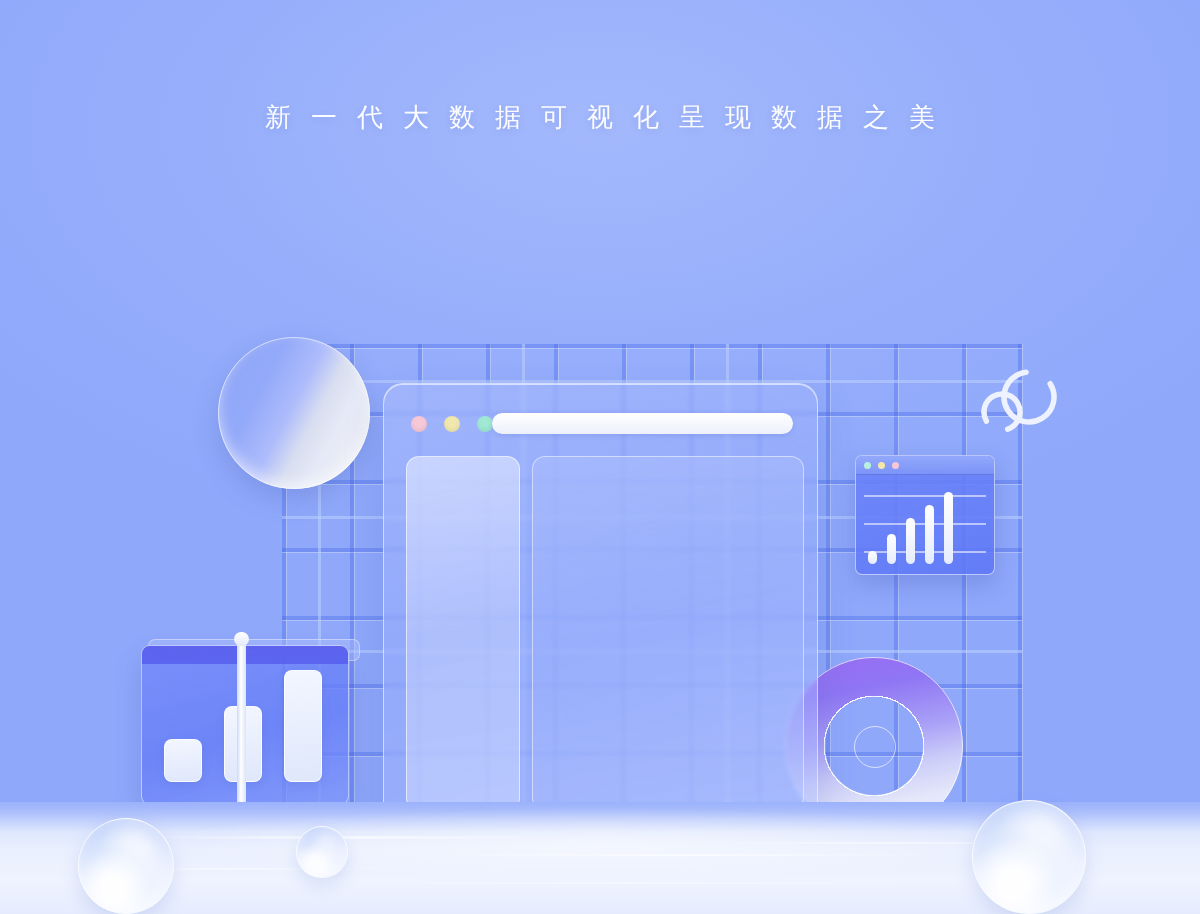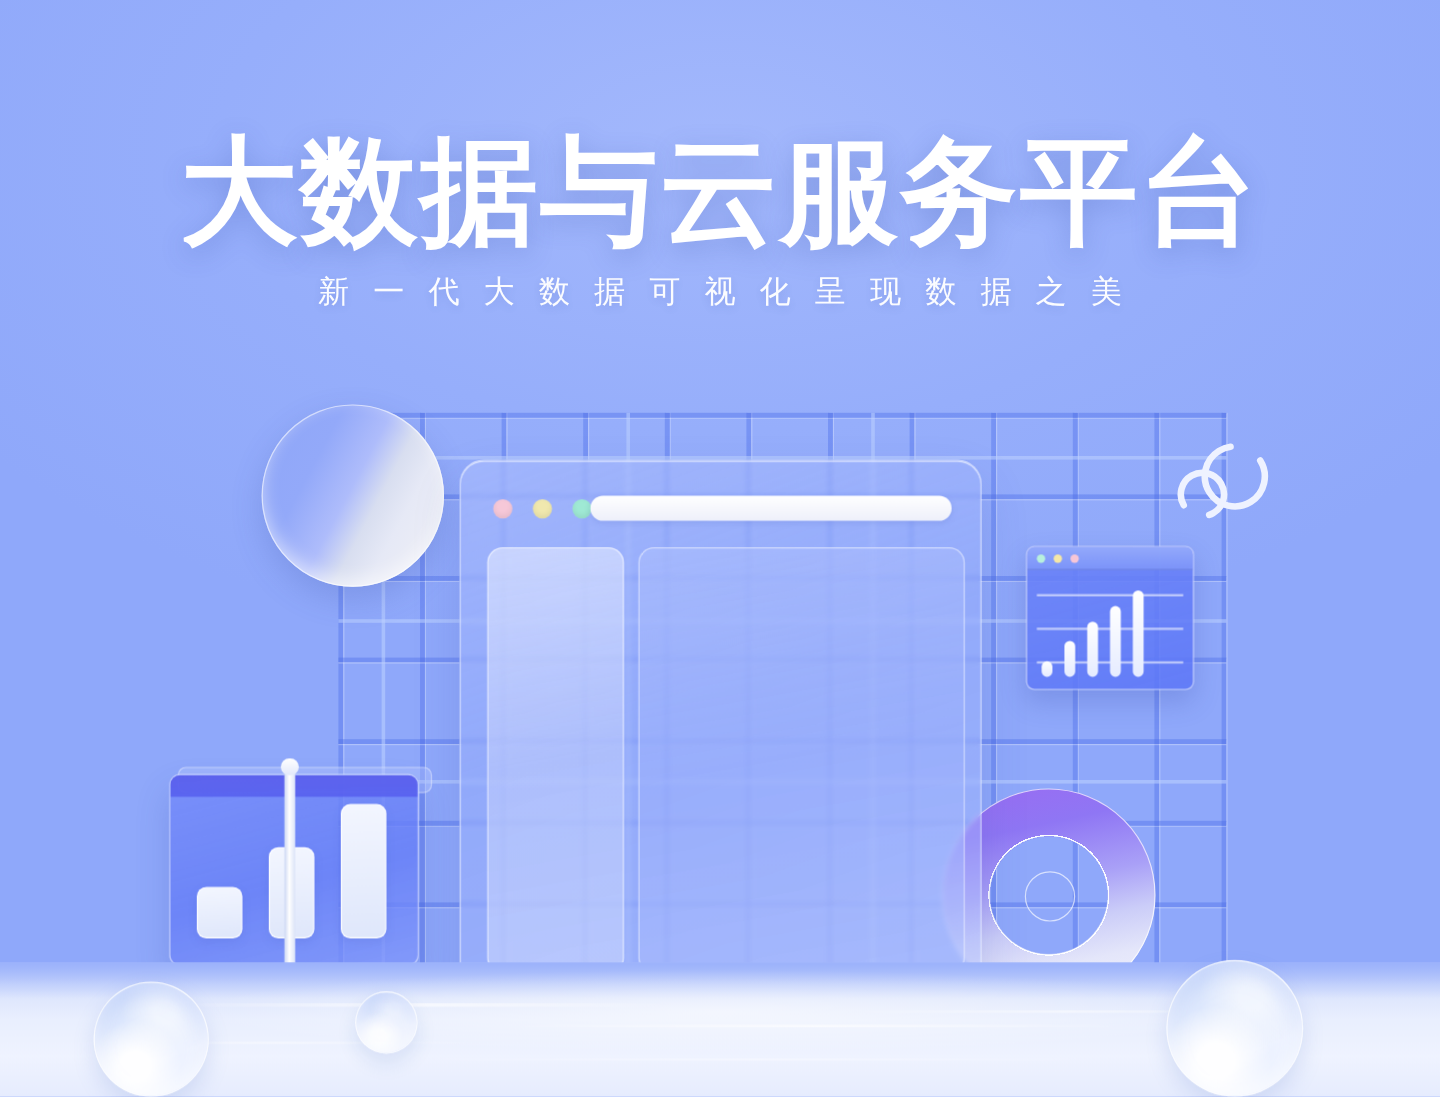--- a/index.html
+++ b/index.html
@@ -327,17 +327,16 @@
     <div class="floor-streak fs3"></div>
     <div class="floor-streak fs4"></div>
     <div class="floor-streak fs5"></div>
   </div>
 
   <div class="sphere sphere-a"></div>
   <div class="sphere sphere-c"></div>
   <div class="sphere sphere-b"></div>
 
   <div class="text-wrap">
-    <div class="headline">大数据与云服务平台</div>
     <div class="subline">新一代大数据可视化呈现数据之美</div>
   </div>
 
 </div>
 
 </body></html>

